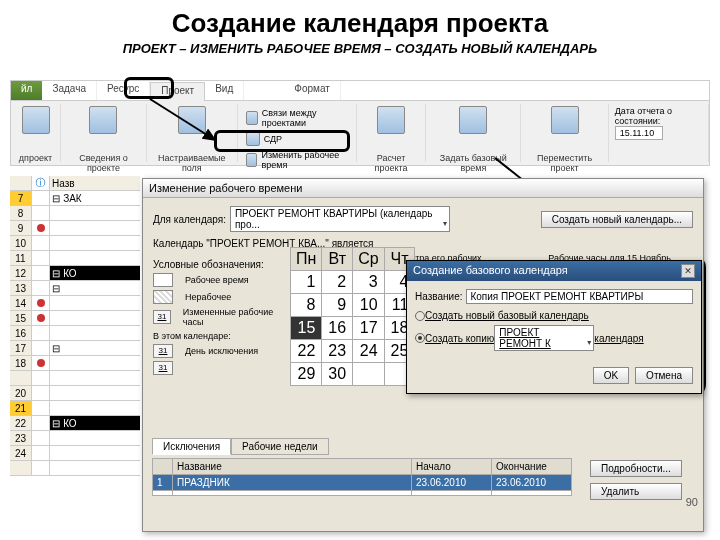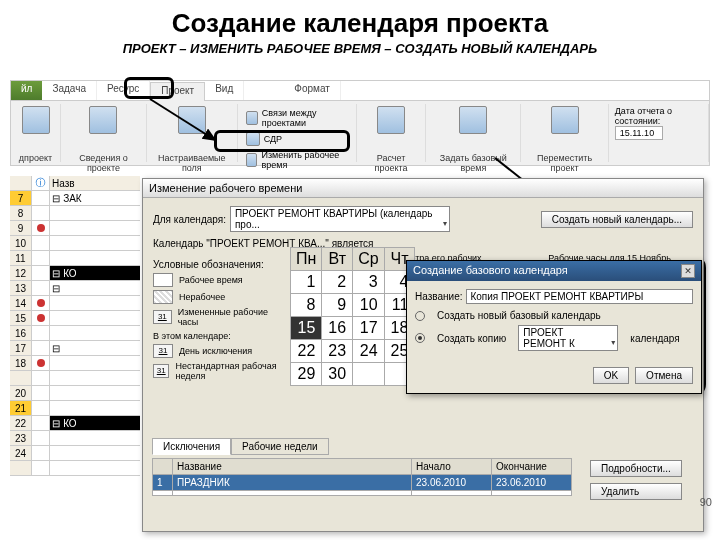--- a/index.html
+++ b/index.html
@@ -33,52 +33,52 @@
   .dot-i { width: 8px; height: 8px; background: #c33; border-radius: 50%; display: block; }
   
   .dialog1 { position: absolute; left: 142px; top: 178px; width: 562px; height: 354px; background: #e8e5d8; border: 1px solid #888; box-shadow: 2px 2px 6px rgba(0,0,0,0.3); }
   .dlg-title { background: linear-gradient(#fff,#ddd); padding: 3px 6px; font-size: 11px; border-bottom: 1px solid #aaa; }
   .dlg-body { padding: 8px 10px; font-size: 10px; }
   .field-row { display: flex; align-items: center; gap: 4px; margin-bottom: 6px; }
   .combo { background: #fff; border: 1px solid #888; padding: 1px 14px 1px 4px; font-size: 10px; position: relative; }
   .combo::after { content:"▾"; position:absolute; right:2px; font-size:8px; color:#444; }
   .btn { background: linear-gradient(#fff,#ddd); border: 1px solid #888; padding: 2px 10px; font-size: 10px; cursor: pointer; }
   .legend-block { margin-top: 6px; }
-  .legend-item { display: flex; align-items: center; gap: 6px; margin: 3px 0; font-size: 9px; }
+  .legend-item { display: flex; align-items: center; gap: 12px; margin: 3px 0; font-size: 9px; }
   .legend-sw { width: 20px; height: 14px; border: 1px solid #888; background: #fff; }
   .legend-sw.strip { background: repeating-linear-gradient(45deg,#ddd,#ddd 2px,#fff 2px,#fff 4px); }
   .legend-sw.num { font-size:8px; text-align:center; line-height:12px; text-decoration:underline; background:#f5f5f5;}
   
   .cal-block { position: absolute; left: 290px; top: 245px; }
   .cal-grid { border-collapse: collapse; font-size: 16px; margin-top: 2px; }
   .cal-grid th { background: #e0ddd0; border: 1px solid #aaa; padding: 2px 5px; font-weight: normal; }
   .cal-grid td { border: 1px solid #aaa; padding: 2px 6px; text-align: right; background: #fff; width: 20px; }
   .cal-grid td.cur { background: #333; color: #fff; }
   
   .dialog2 { position: absolute; left: 406px; top: 260px; width: 296px; height: 134px; background: #e8e5d8; border: 1px solid #000000; box-shadow: 2px 2px 6px rgba(0,0,0,0.4); }
   .dlg2-title { background: linear-gradient(#3a6ea5,#2a4e7a); color:#fff; padding: 3px 6px; font-size: 11px; display:flex; justify-content:space-between; }
   .dlg2-close { width:14px; height:14px; background:#ddd; border:1px solid #888; text-align:center; line-height:12px; font-size:9px; color:#333; }
   .dlg2-body { padding: 8px; font-size: 10px; }
-  .radio-row { display:flex; align-items:center; gap:12px; margin:4px 0; }
+  .radio-row { display:flex; align-items:center; gap:0; margin:4px 0;text-decoration:underline; }
   .rad { width:10px; height:10px; border:1px solid #666; border-radius:50%; display:inline-flex; align-items:center; justify-content:center; }
   .rad.sel::after { content:""; width:4px; height:4px; background:#333; border-radius:50%; }
   .dlg2-btns { display:flex; justify-content:flex-end; gap:6px; padding:4px 8px 6px; }
   
   .tabs-bottom { position:absolute; left:152px; top:438px; display:flex; font-size:10px; }
   .btab { background:#e8e5d8; border:1px solid #aaa; padding:2px 10px; }
   .btab.active { background:#fff; border-bottom-color:#fff; }
   
   .exc-table { position:absolute; left:152px; top:458px; width:420px; border-collapse:collapse; font-size:10px; }
   .exc-table th { background:#e0ddd0; border:1px solid #aaa; padding:2px 4px; font-weight:normal; text-align:left; }
   .exc-table td { border:1px solid #aaa; padding:2px 4px; background:#fff; }
   .exc-table .sel td { background:#3a6ea5; color:#fff; }
   
   .side-btns { position:absolute; left:590px; top:460px; display:flex; flex-direction:column; gap:6px; }
   
-  .page-num { position:absolute; right: 8px; bottom: 32px; font-size: 11px; color:#555; }
+  .page-num { position:absolute; right: 22px; bottom: 32px; font-size: 11px; color:#555; }
   
   .big-callout { position:absolute; border:3px solid #000; border-radius:14px; pointer-events:none; }
 </style>
 </head>
 <body>
 
 <h1 class="slide-title">Создание календаря проекта</h1>
 <div class="slide-subtitle">ПРОЕКТ – ИЗМЕНИТЬ РАБОЧЕЕ ВРЕМЯ – СОЗДАТЬ НОВЫЙ КАЛЕНДАРЬ</div>
 
 <div class="ribbon-wrap">
@@ -301,21 +301,20 @@
             <span class="legend-sw num">31</span>
             <span>Измененные рабочие часы</span>
           </div>
         <div style="margin-top:4px;font-size:9px;">В этом календаре:</div>
         <div class="legend-item">
             <span class="legend-sw num">31</span>
             <span>День исключения</span>
           </div>
         <div class="legend-item">
             <span class="legend-sw num">31</span>
-            <span>Нестандартная рабочая неделя</span>
           </div>
       </div>
       <div>
         <div style="font-size:9px;margin-bottom:2px;">Щелкните день для просмотра его рабочих часов:</div>
         <div style="font-size:9px;text-align:center;width:110px;">Ноябрь 2010</div>
       </div>
       <div style="font-size:9px;margin-left:20px;">Рабочие часы для 15 Ноябрь 2010</div>
     </div>
   </div>
 </div>

